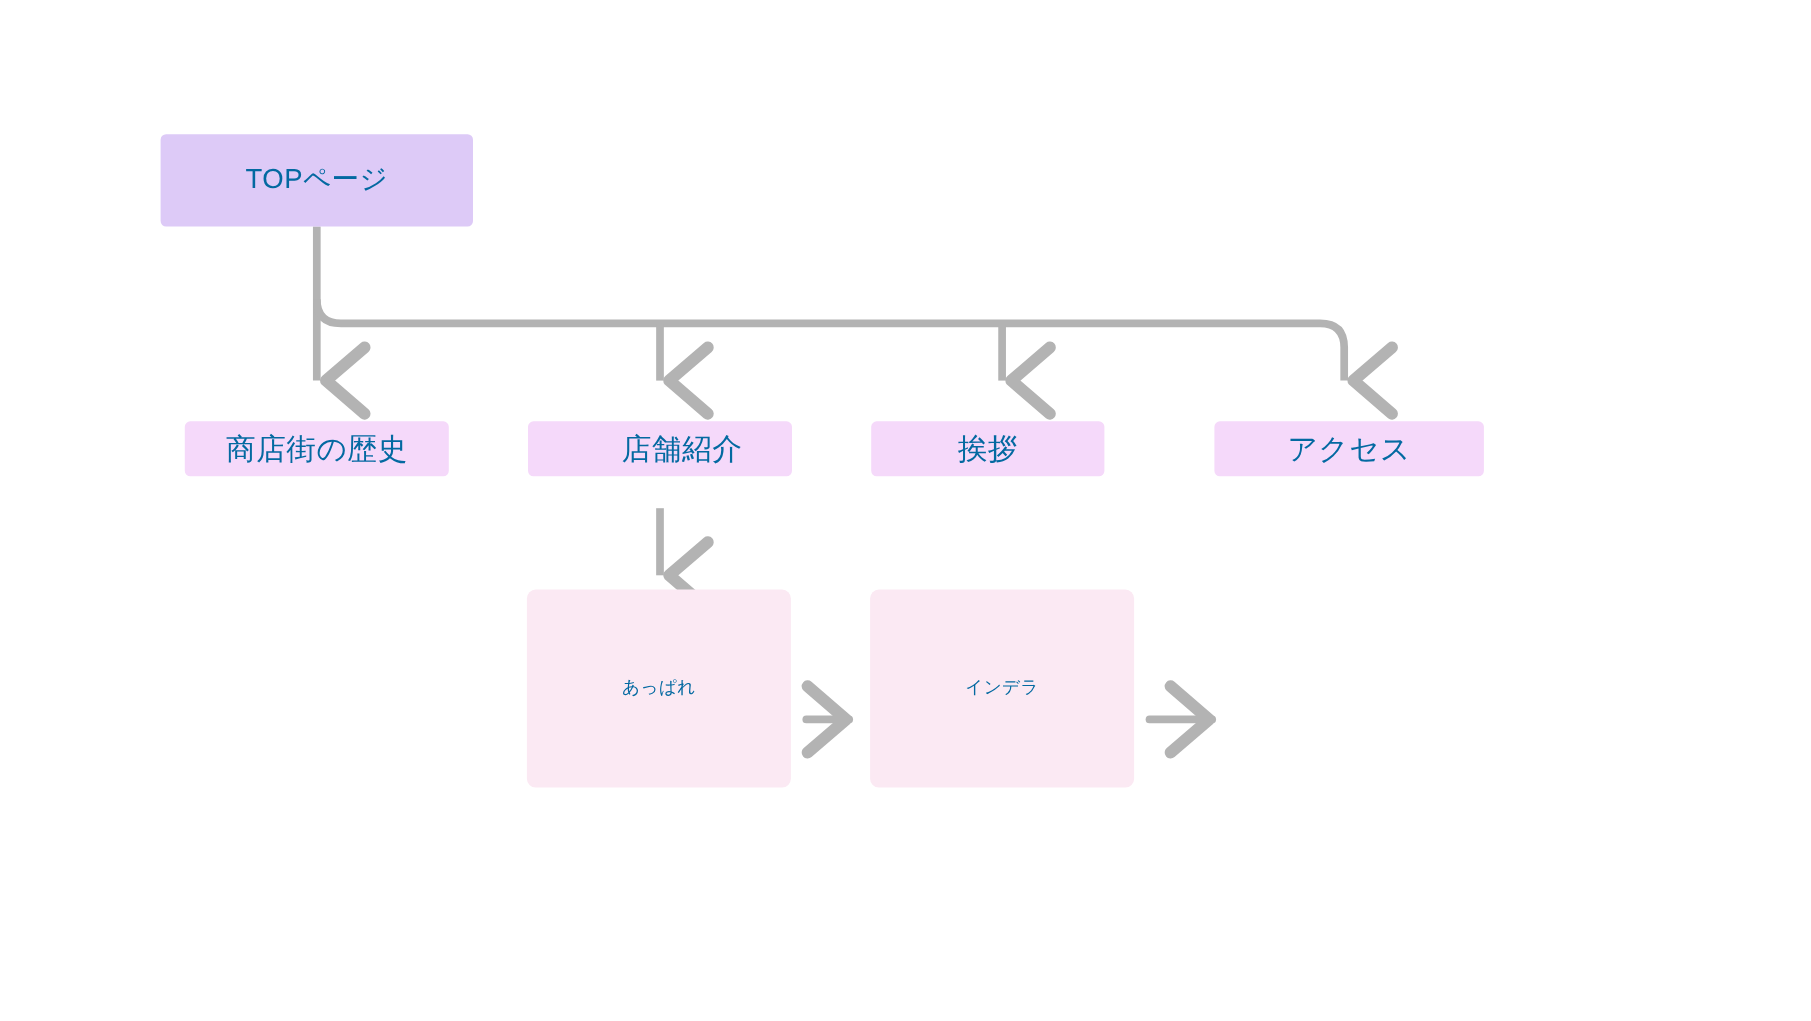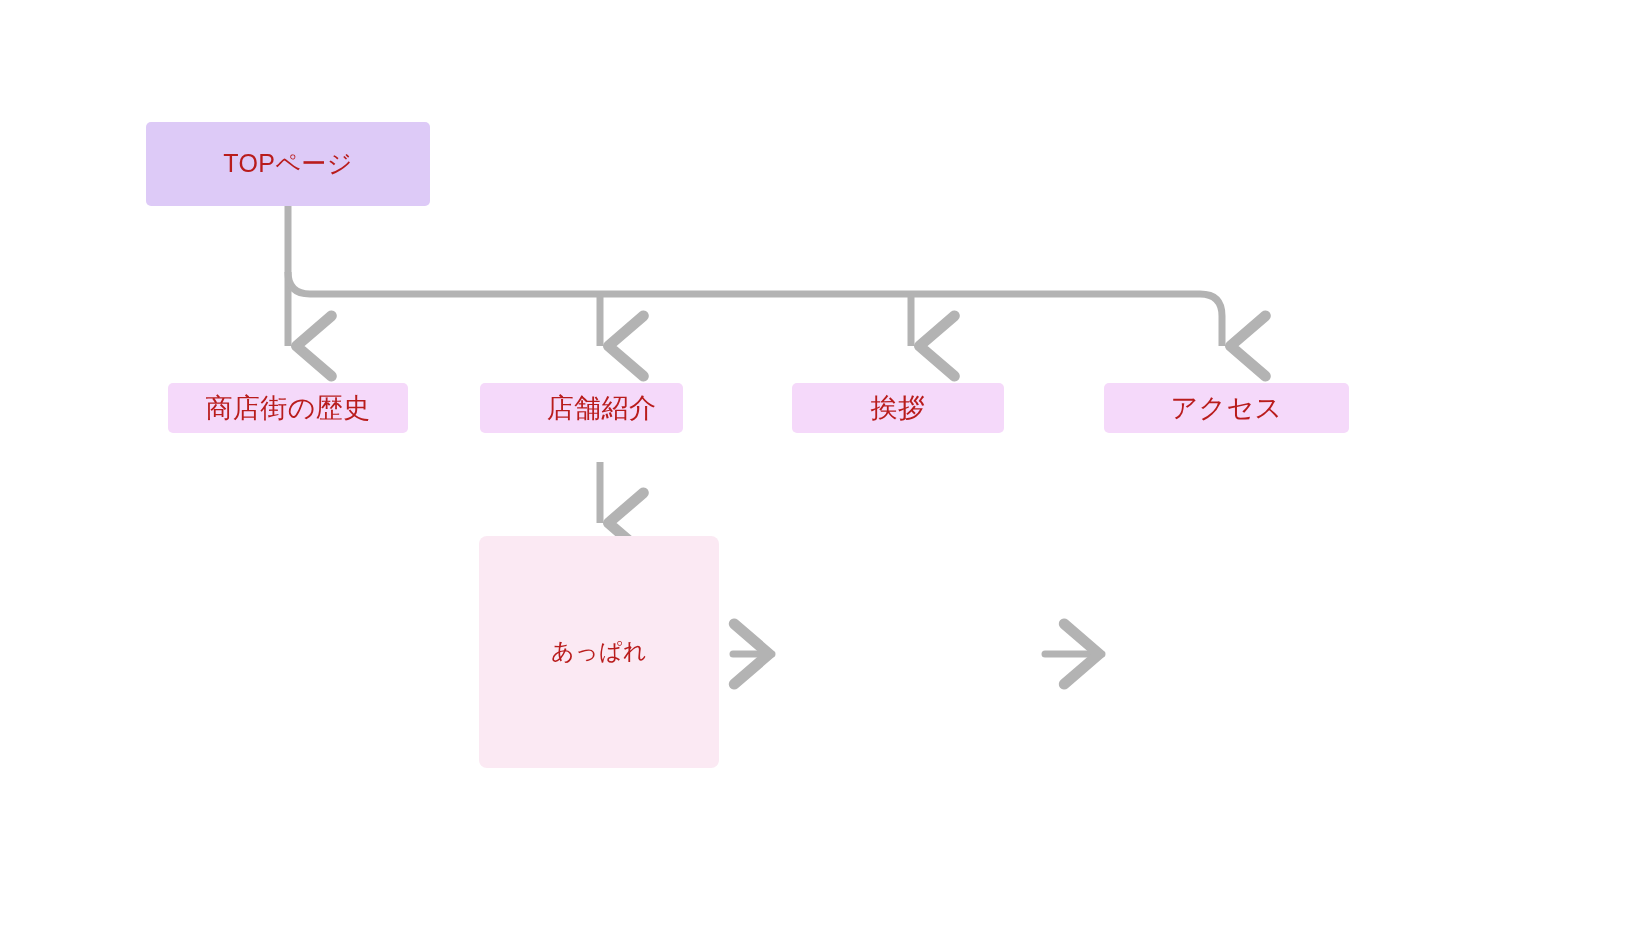--- a/index.html
+++ b/index.html
@@ -26,21 +26,21 @@
     width: 1646px;
     height: 928px;
     pointer-events: none;
   }
   .node {
     position: absolute;
     display: flex;
     align-items: center;
     justify-content: center;
     box-sizing: border-box;
-    color: #b91c1c;
+    color: #0369a1;
     text-align: center;
     line-height: 1.35;
     letter-spacing: 0.4px;
   }
   .node-label {
     display: block;
   }
 
   
   .node-top {
@@ -55,31 +55,31 @@
 
   
   .node-l2 {
     top: 383px;
     height: 50px;
     background: #f5d9fa;
     border-radius: 5px;
     font-size: 27px;
   }
   .node-history { left: 168px; width: 240px; }
-  .node-shops   { left: 480px; width: 203px; padding-left: 40px; }
+  .node-shops   { left: 480px; width: 240px; padding-left: 40px; }
   .node-greet   { left: 792px; width: 212px; }
   .node-access  { left: 1104px; width: 245px; }
 
   
   .node-l3 {
     top: 536px;
-    height: 232px;
+    height: 180px;
     background: #fbe9f3;
     border-radius: 8px;
-    font-size: 23px;
+    font-size: 16px;
   }
   .node-appare { left: 479px; width: 240px; }
   .node-indera { left: 791px; width: 240px; }
   .node-oroshi { left: 1122px; width: 238px; }
 </style>
 </head>
 <body>
 
 <div id="diagram-canvas">
 
@@ -121,14 +121,17 @@
   <div class="node node-l2 node-greet">
     <span class="node-label">挨拶</span>
   </div>
   <div class="node node-l2 node-access">
     <span class="node-label">アクセス</span>
   </div>
 
   <div class="node node-l3 node-appare">
     <span class="node-label">あっぱれ</span>
   </div>
+  <div class="node node-l3 node-indera">
+    <span class="node-label">インデラ</span>
+  </div>
 
 </div>
 
 </body></html>

